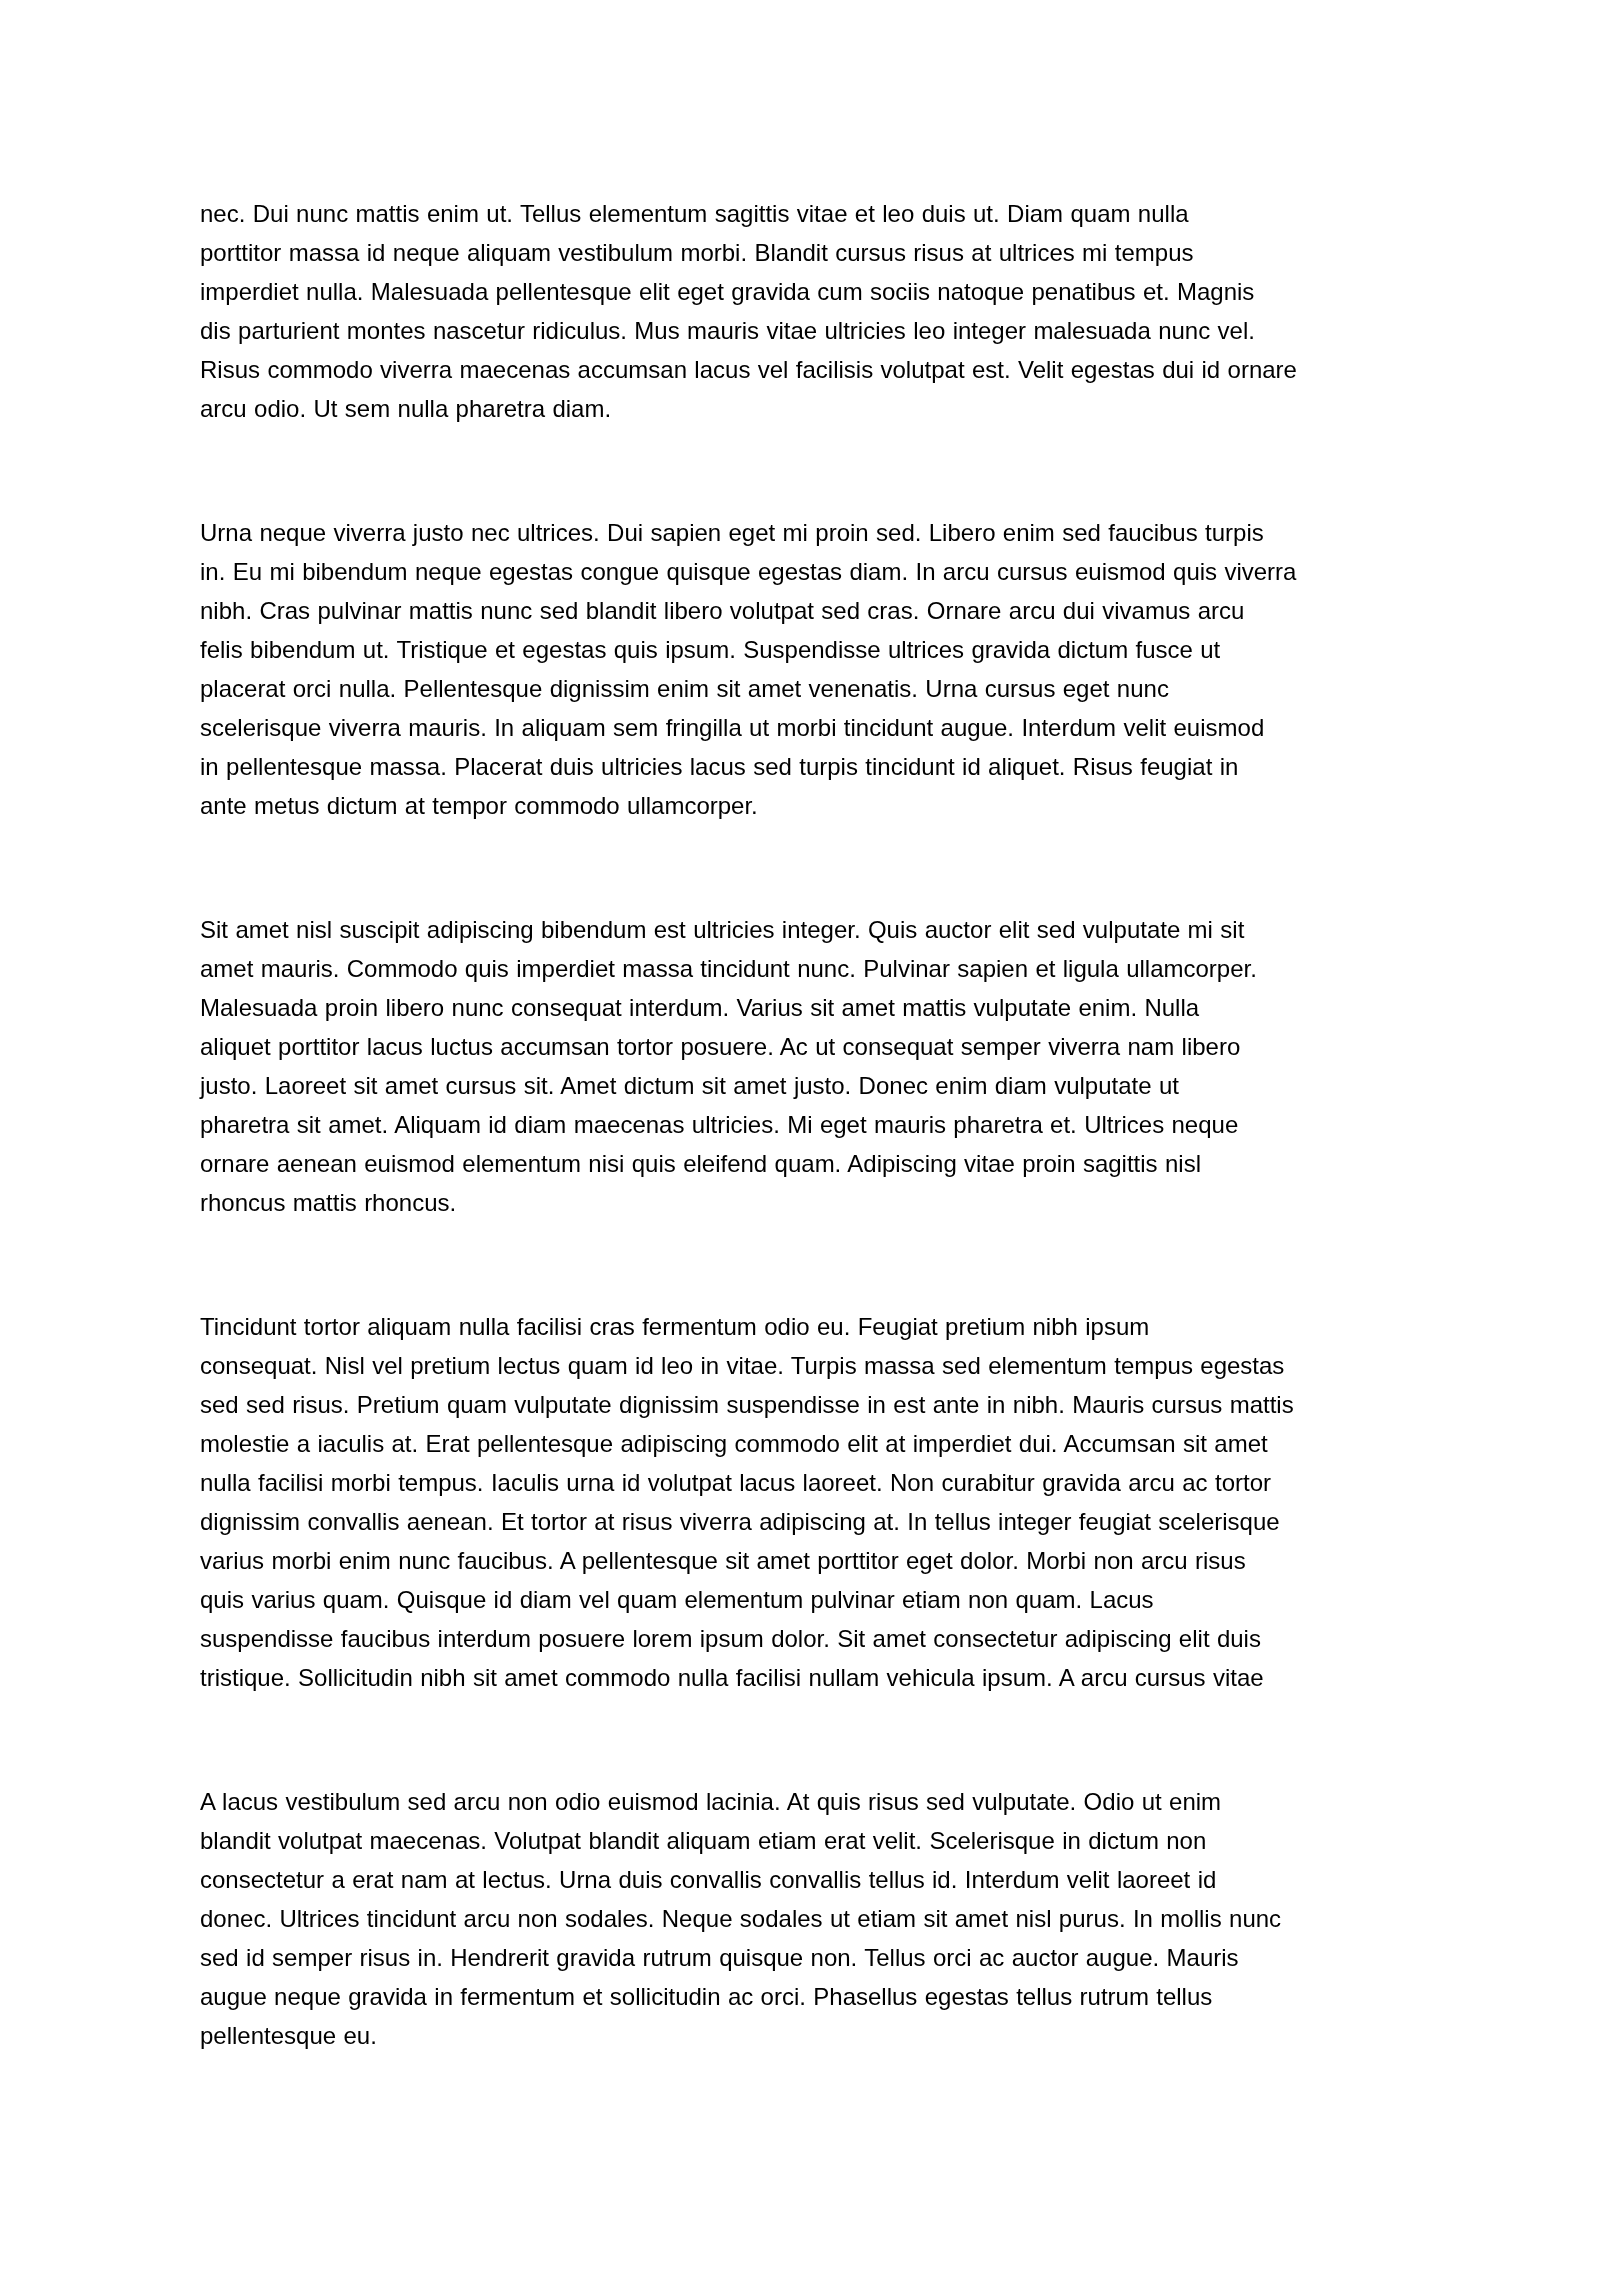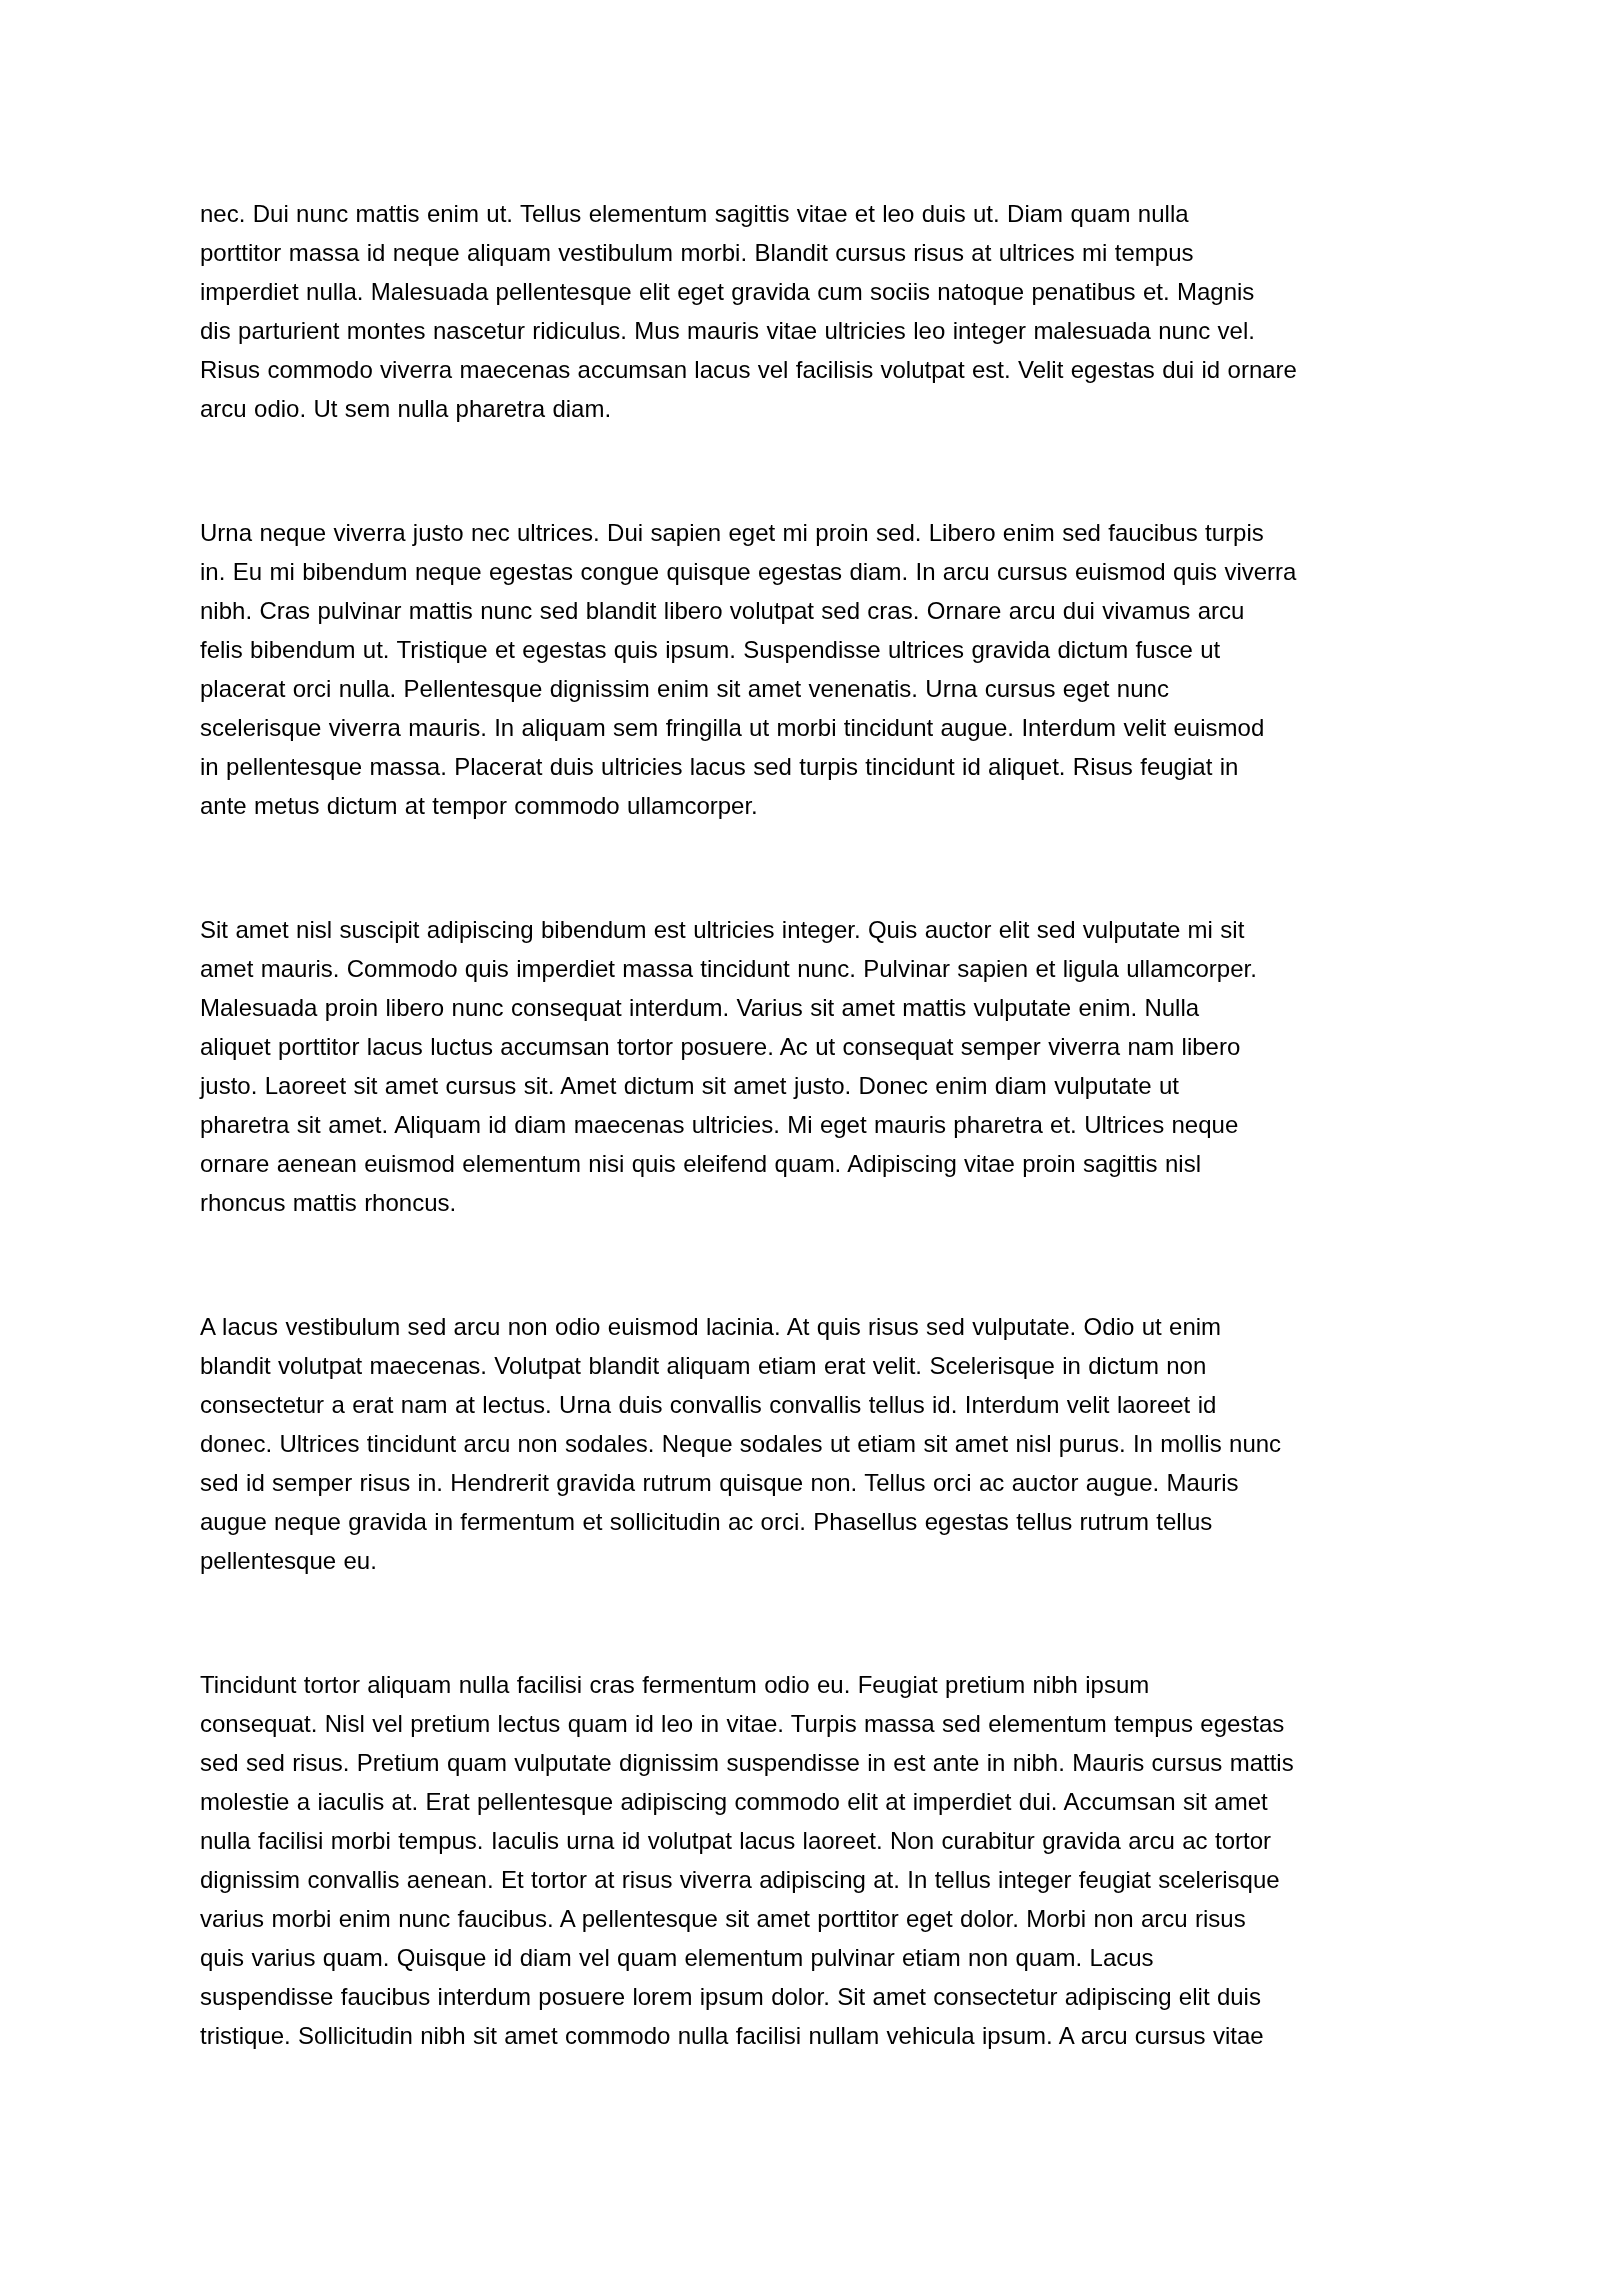--- a/index.html
+++ b/index.html
@@ -56,32 +56,32 @@
 in pellentesque massa. Placerat duis ultricies lacus sed turpis tincidunt id aliquet. Risus feugiat in
 ante metus dictum at tempor commodo ullamcorper.</p>
     <p class="para">Sit amet nisl suscipit adipiscing bibendum est ultricies integer. Quis auctor elit sed vulputate mi sit
 amet mauris. Commodo quis imperdiet massa tincidunt nunc. Pulvinar sapien et ligula ullamcorper.
 Malesuada proin libero nunc consequat interdum. Varius sit amet mattis vulputate enim. Nulla
 aliquet porttitor lacus luctus accumsan tortor posuere. Ac ut consequat semper viverra nam libero
 justo. Laoreet sit amet cursus sit. Amet dictum sit amet justo. Donec enim diam vulputate ut
 pharetra sit amet. Aliquam id diam maecenas ultricies. Mi eget mauris pharetra et. Ultrices neque
 ornare aenean euismod elementum nisi quis eleifend quam. Adipiscing vitae proin sagittis nisl
 rhoncus mattis rhoncus.</p>
-    <p class="para">A lacus vestibulum sed arcu non odio euismod lacinia. At quis risus sed vulputate. Odio ut enim
-blandit volutpat maecenas. Volutpat blandit aliquam etiam erat velit. Scelerisque in dictum non
-consectetur a erat nam at lectus. Urna duis convallis convallis tellus id. Interdum velit laoreet id
-donec. Ultrices tincidunt arcu non sodales. Neque sodales ut etiam sit amet nisl purus. In mollis nunc
-sed id semper risus in. Hendrerit gravida rutrum quisque non. Tellus orci ac auctor augue. Mauris
-augue neque gravida in fermentum et sollicitudin ac orci. Phasellus egestas tellus rutrum tellus
-pellentesque eu.</p>
     <p class="para">Tincidunt tortor aliquam nulla facilisi cras fermentum odio eu. Feugiat pretium nibh ipsum
 consequat. Nisl vel pretium lectus quam id leo in vitae. Turpis massa sed elementum tempus egestas
 sed sed risus. Pretium quam vulputate dignissim suspendisse in est ante in nibh. Mauris cursus mattis
 molestie a iaculis at. Erat pellentesque adipiscing commodo elit at imperdiet dui. Accumsan sit amet
 nulla facilisi morbi tempus. Iaculis urna id volutpat lacus laoreet. Non curabitur gravida arcu ac tortor
 dignissim convallis aenean. Et tortor at risus viverra adipiscing at. In tellus integer feugiat scelerisque
 varius morbi enim nunc faucibus. A pellentesque sit amet porttitor eget dolor. Morbi non arcu risus
 quis varius quam. Quisque id diam vel quam elementum pulvinar etiam non quam. Lacus
 suspendisse faucibus interdum posuere lorem ipsum dolor. Sit amet consectetur adipiscing elit duis
 tristique. Sollicitudin nibh sit amet commodo nulla facilisi nullam vehicula ipsum. A arcu cursus vitae</p>
+    <p class="para">A lacus vestibulum sed arcu non odio euismod lacinia. At quis risus sed vulputate. Odio ut enim
+blandit volutpat maecenas. Volutpat blandit aliquam etiam erat velit. Scelerisque in dictum non
+consectetur a erat nam at lectus. Urna duis convallis convallis tellus id. Interdum velit laoreet id
+donec. Ultrices tincidunt arcu non sodales. Neque sodales ut etiam sit amet nisl purus. In mollis nunc
+sed id semper risus in. Hendrerit gravida rutrum quisque non. Tellus orci ac auctor augue. Mauris
+augue neque gravida in fermentum et sollicitudin ac orci. Phasellus egestas tellus rutrum tellus
+pellentesque eu.</p>
   </div>
 </div>
 
 
 </body></html>

